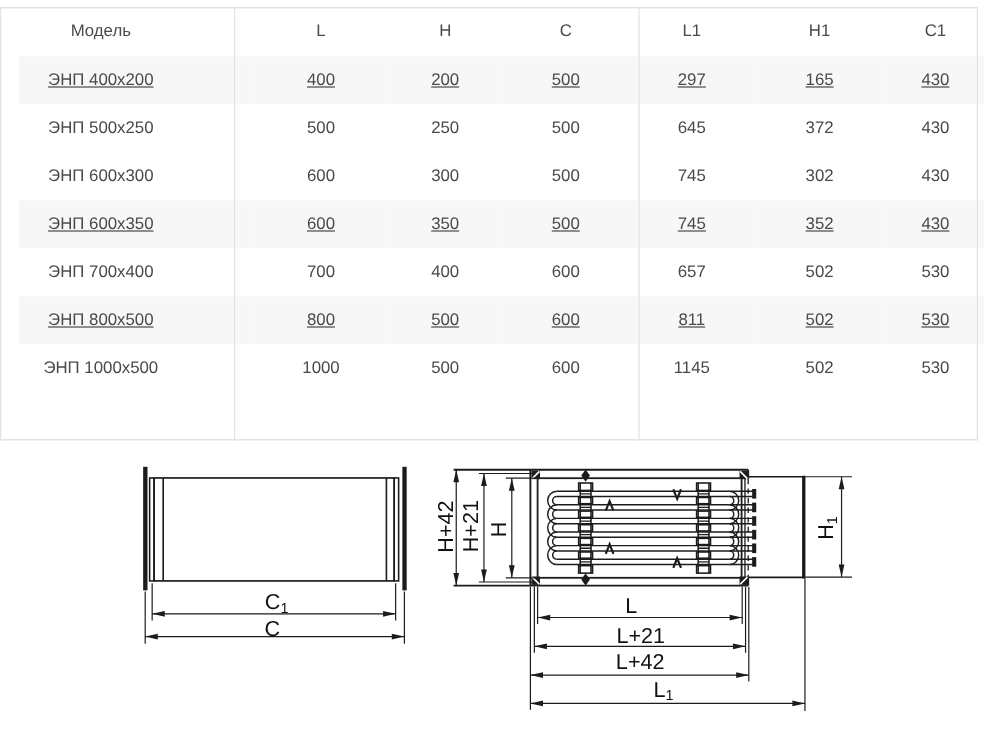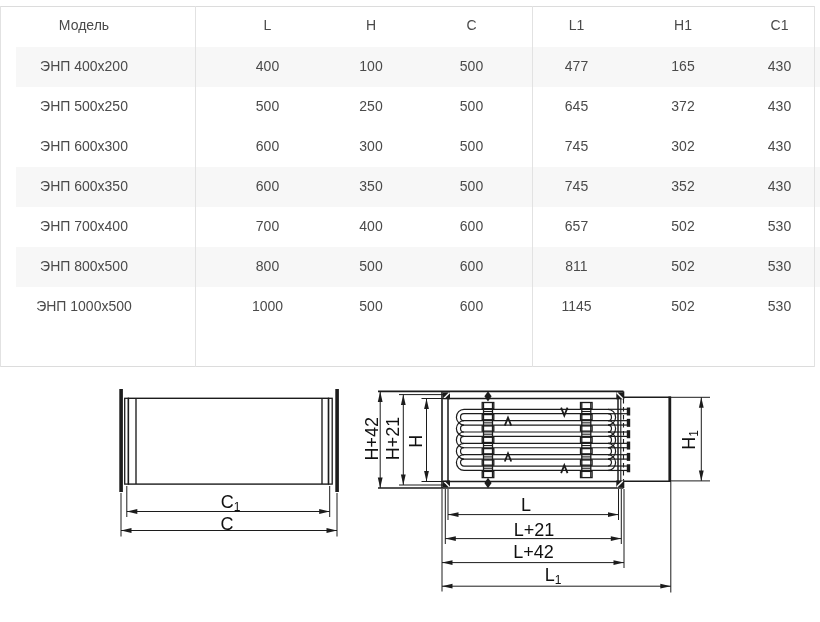--- a/index.html
+++ b/index.html
@@ -1,20 +1,20 @@
 <!DOCTYPE html>
 <html><head>
 <meta charset="utf-8">
 <style>
   html,body{margin:0;padding:0;background:#fff;}
   .page{position:relative;width:820px;height:622px;background:#fff;font-family:"Liberation Sans",sans-serif;overflow:hidden;}
   table.spec{border-collapse:collapse;table-layout:fixed;position:absolute;left:16px;top:6px;width:815px;font-size:14px;color:#4a4a4a;}
   table.spec th{font-weight:normal;height:37px;padding:0 0 4px 0;vertical-align:middle;text-align:center;color:#4a4a4a;}
   table.spec td{height:38px;padding:0 0 2px 0;vertical-align:middle;text-align:center;}
-  table.spec tr.g td{background:#f7f7f7;}
+  table.spec tr.g td{background:#f7f7f7;text-decoration:underline;}
   .c1pad{padding-right:10px !important;}
   .mcol{padding-right:59px !important;}
   .vline{position:absolute;width:1px;background:#e2e2e2;top:6px;height:361px;}
   .hline{position:absolute;height:1px;background:#dcdcdc;left:0;width:815px;}
 </style>
 </head>
 <body>
 <div class="page">
 
   <table class="spec">
@@ -35,23 +35,23 @@
           <th>H</th>
           <th>C</th>
           <th>L1</th>
           <th>H1</th>
           <th class="c1pad">C1</th>
     </tr>
 
     <tr class="g">
           <td class="mcol">ЭНП 400х200</td>
           <td>400</td>
-          <td>100</td>
-          <td>500</td>
-          <td>477</td>
+          <td>200</td>
+          <td>500</td>
+          <td>297</td>
           <td>165</td>
           <td class="c1pad">430</td>
         </tr>
 
     <tr>
           <td class="mcol">ЭНП 500х250</td>
           <td>500</td>
           <td>250</td>
           <td>500</td>
           <td>645</td>

